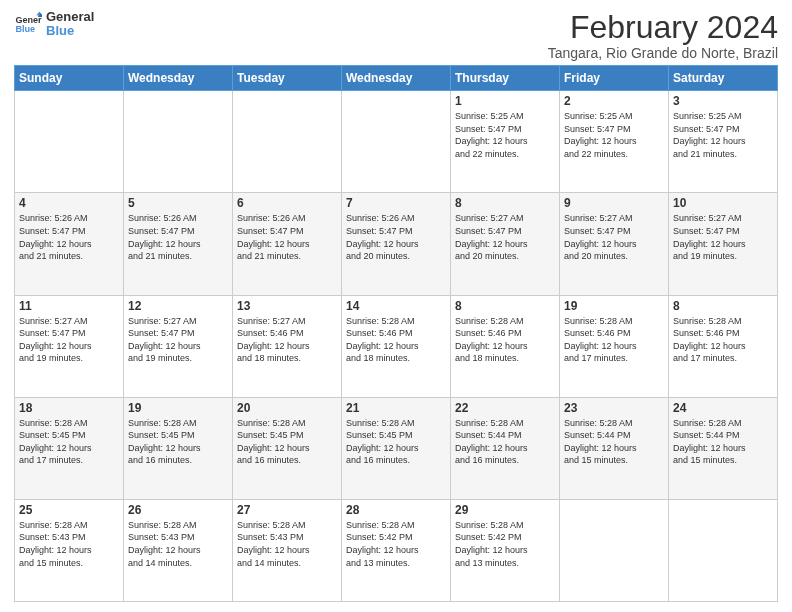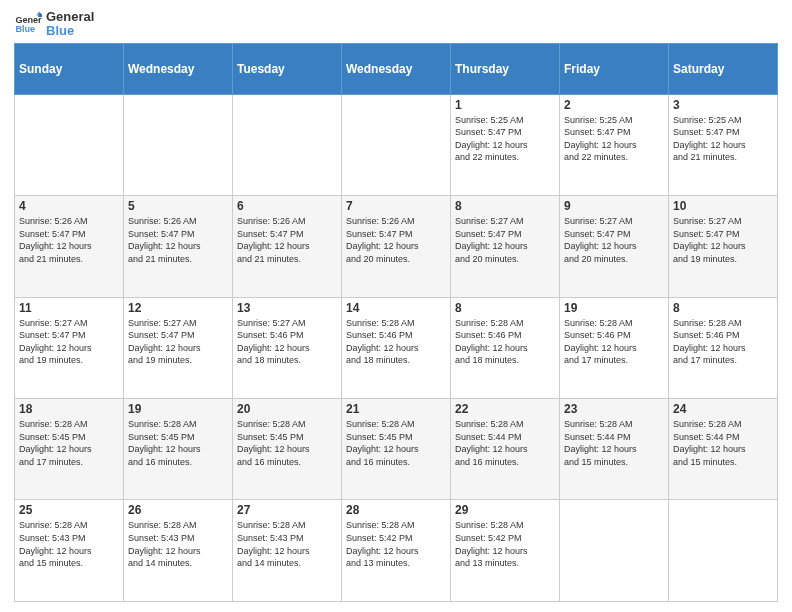--- a/index.html
+++ b/index.html
@@ -49,21 +49,21 @@
       width: 100%;
       border-collapse: collapse;
       flex: 1;
       table-layout: fixed;
     }
     .calendar-table thead tr th {
       background-color: #3a7fc1;
       color: #fff;
       font-size: 12px;
       font-weight: bold;
-      padding: 18px 4px;
+      padding: 5px 4px;
       text-align: left;
       border: 1px solid #5a9fd4;
     }
     .calendar-table tbody tr td {
       border: 1px solid #ccc;
       vertical-align: top;
       padding: 3px 4px;
       font-size: 9.5px;
       color: #333;
       background: #fff;
@@ -98,20 +98,24 @@
         <text x="2" y="18" font-size="13" font-weight="bold" fill="#333" font-family="Arial">General</text>
         <text x="2" y="32" font-size="13" font-weight="bold" fill="#4a90d9" font-family="Arial">Blue</text>
         <polygon points="32,8 40,8 36,2" fill="#4a90d9"></polygon>
         <polygon points="34,10 42,10 38,4" fill="#2a6aad"></polygon>
       </svg>
       <div style="display:flex;flex-direction:column;margin-left:2px;">
         <span style="font-size:13px;font-weight:bold;color:#333;line-height:1.1;">General</span>
         <span style="font-size:13px;font-weight:bold;color:#4a90d9;line-height:1.1;">Blue</span>
       </div>
     </div>
+    <div class="title-block">
+      <div class="month-title">February 2024</div>
+      <div class="subtitle">Tangara, Rio Grande do Norte, Brazil</div>
+    </div>
   </div>
 
   <table class="calendar-table">
     <thead>
       <tr>
         <th>Sunday</th>
         <th>Wednesday</th>
         <th>Tuesday</th>
         <th>Wednesday</th>
         <th>Thursday</th>

